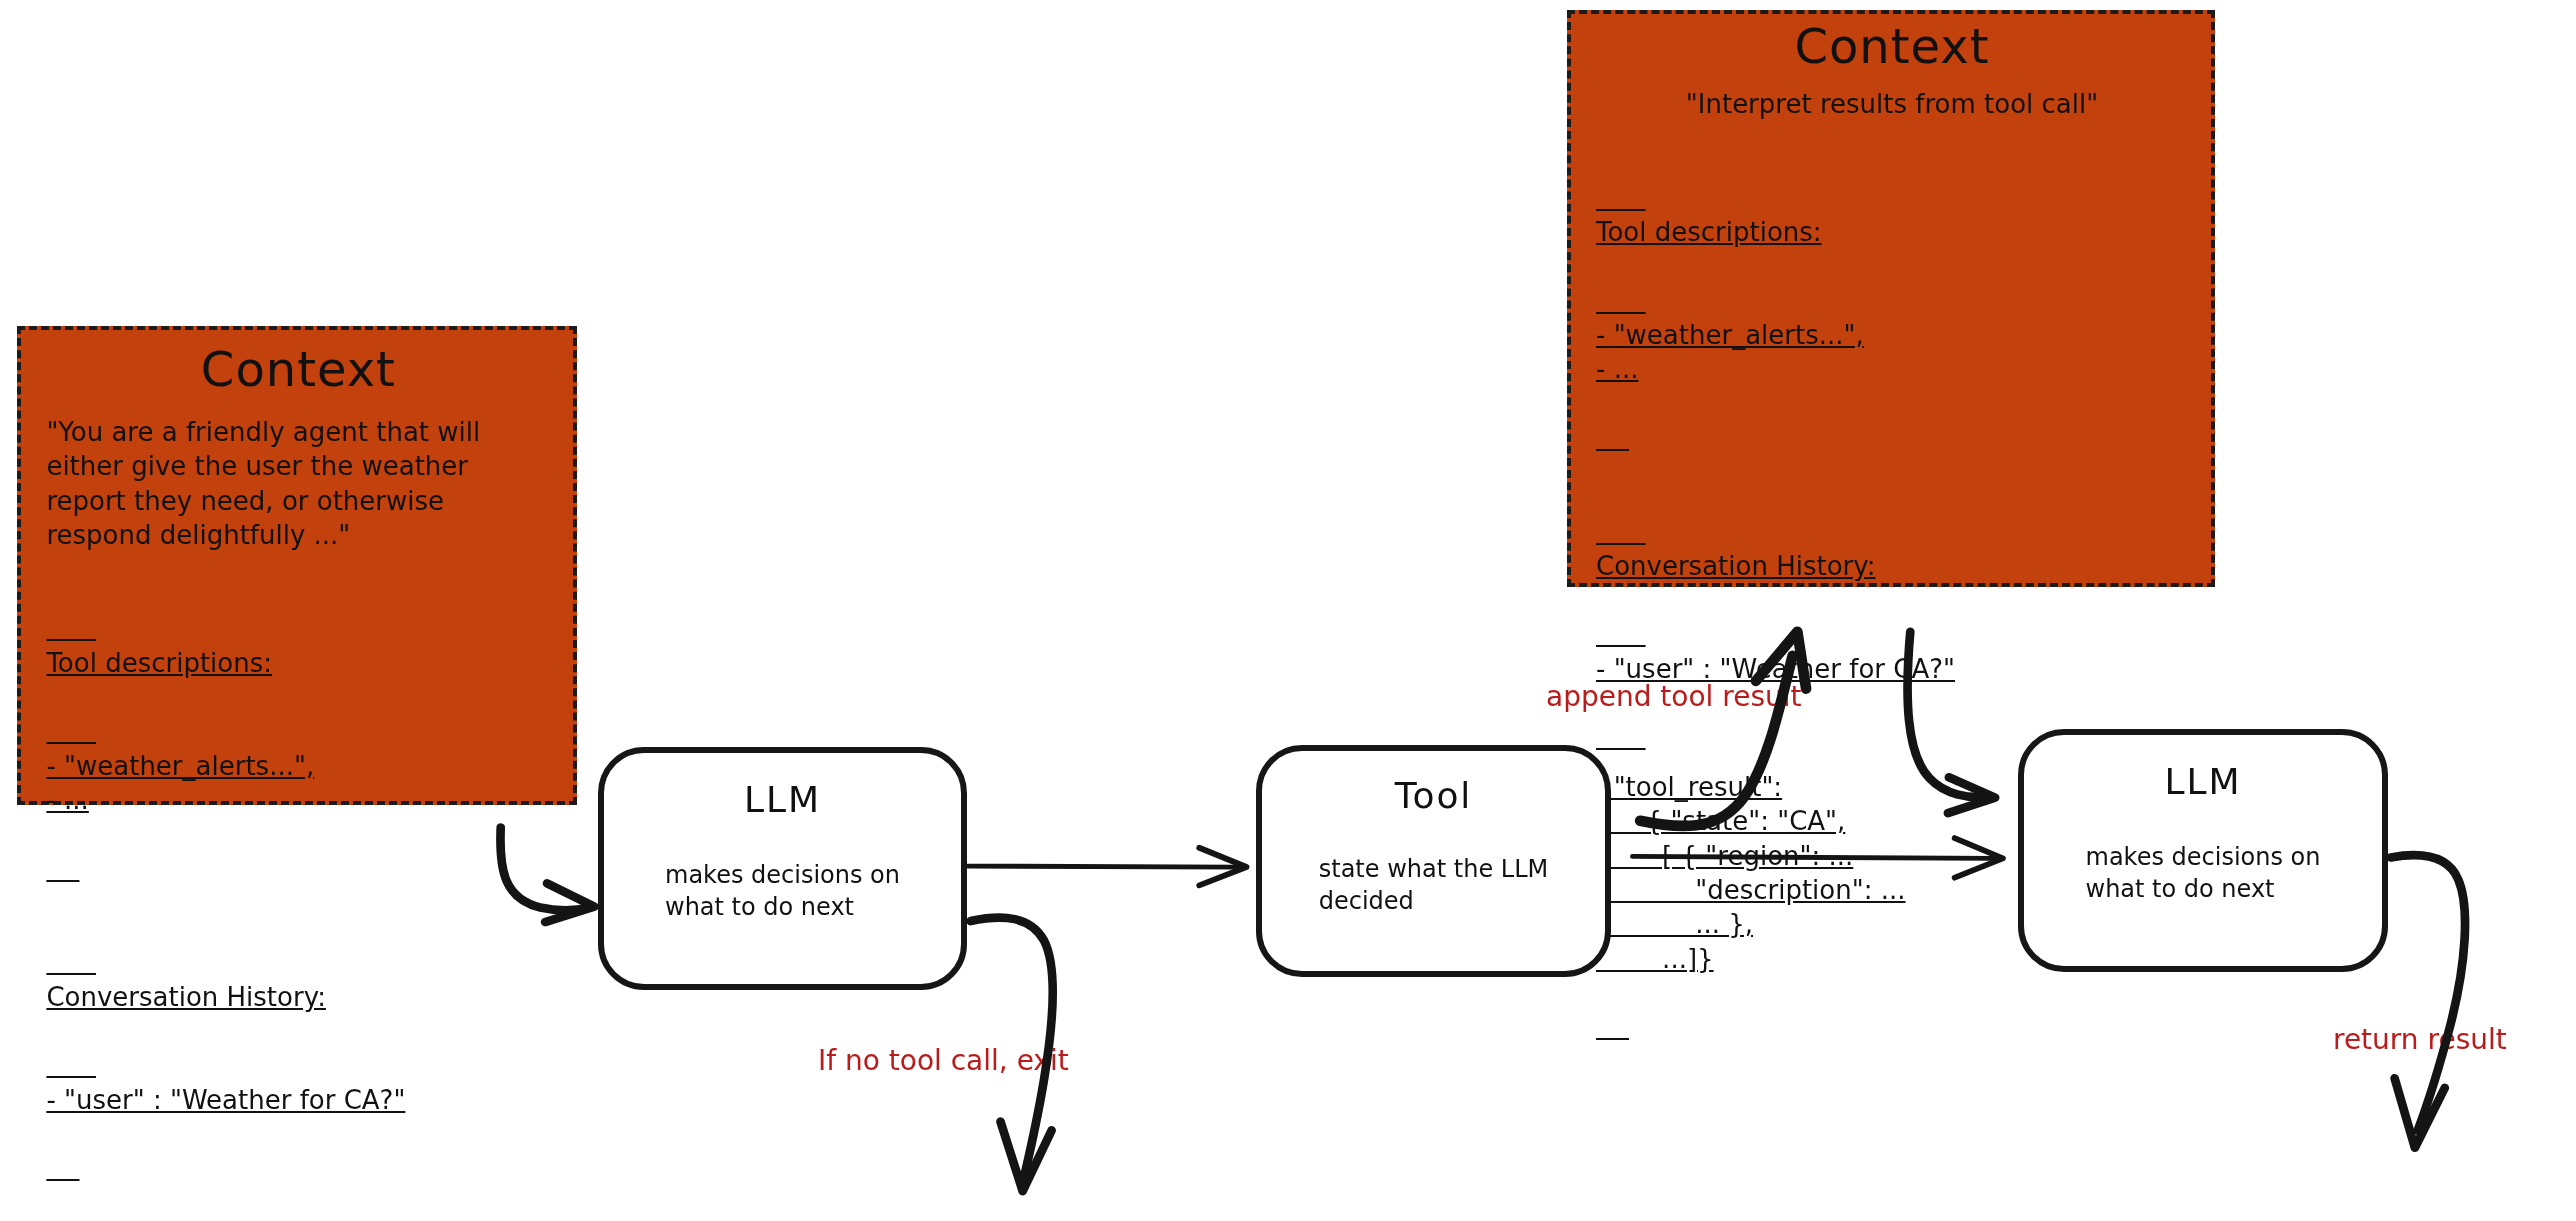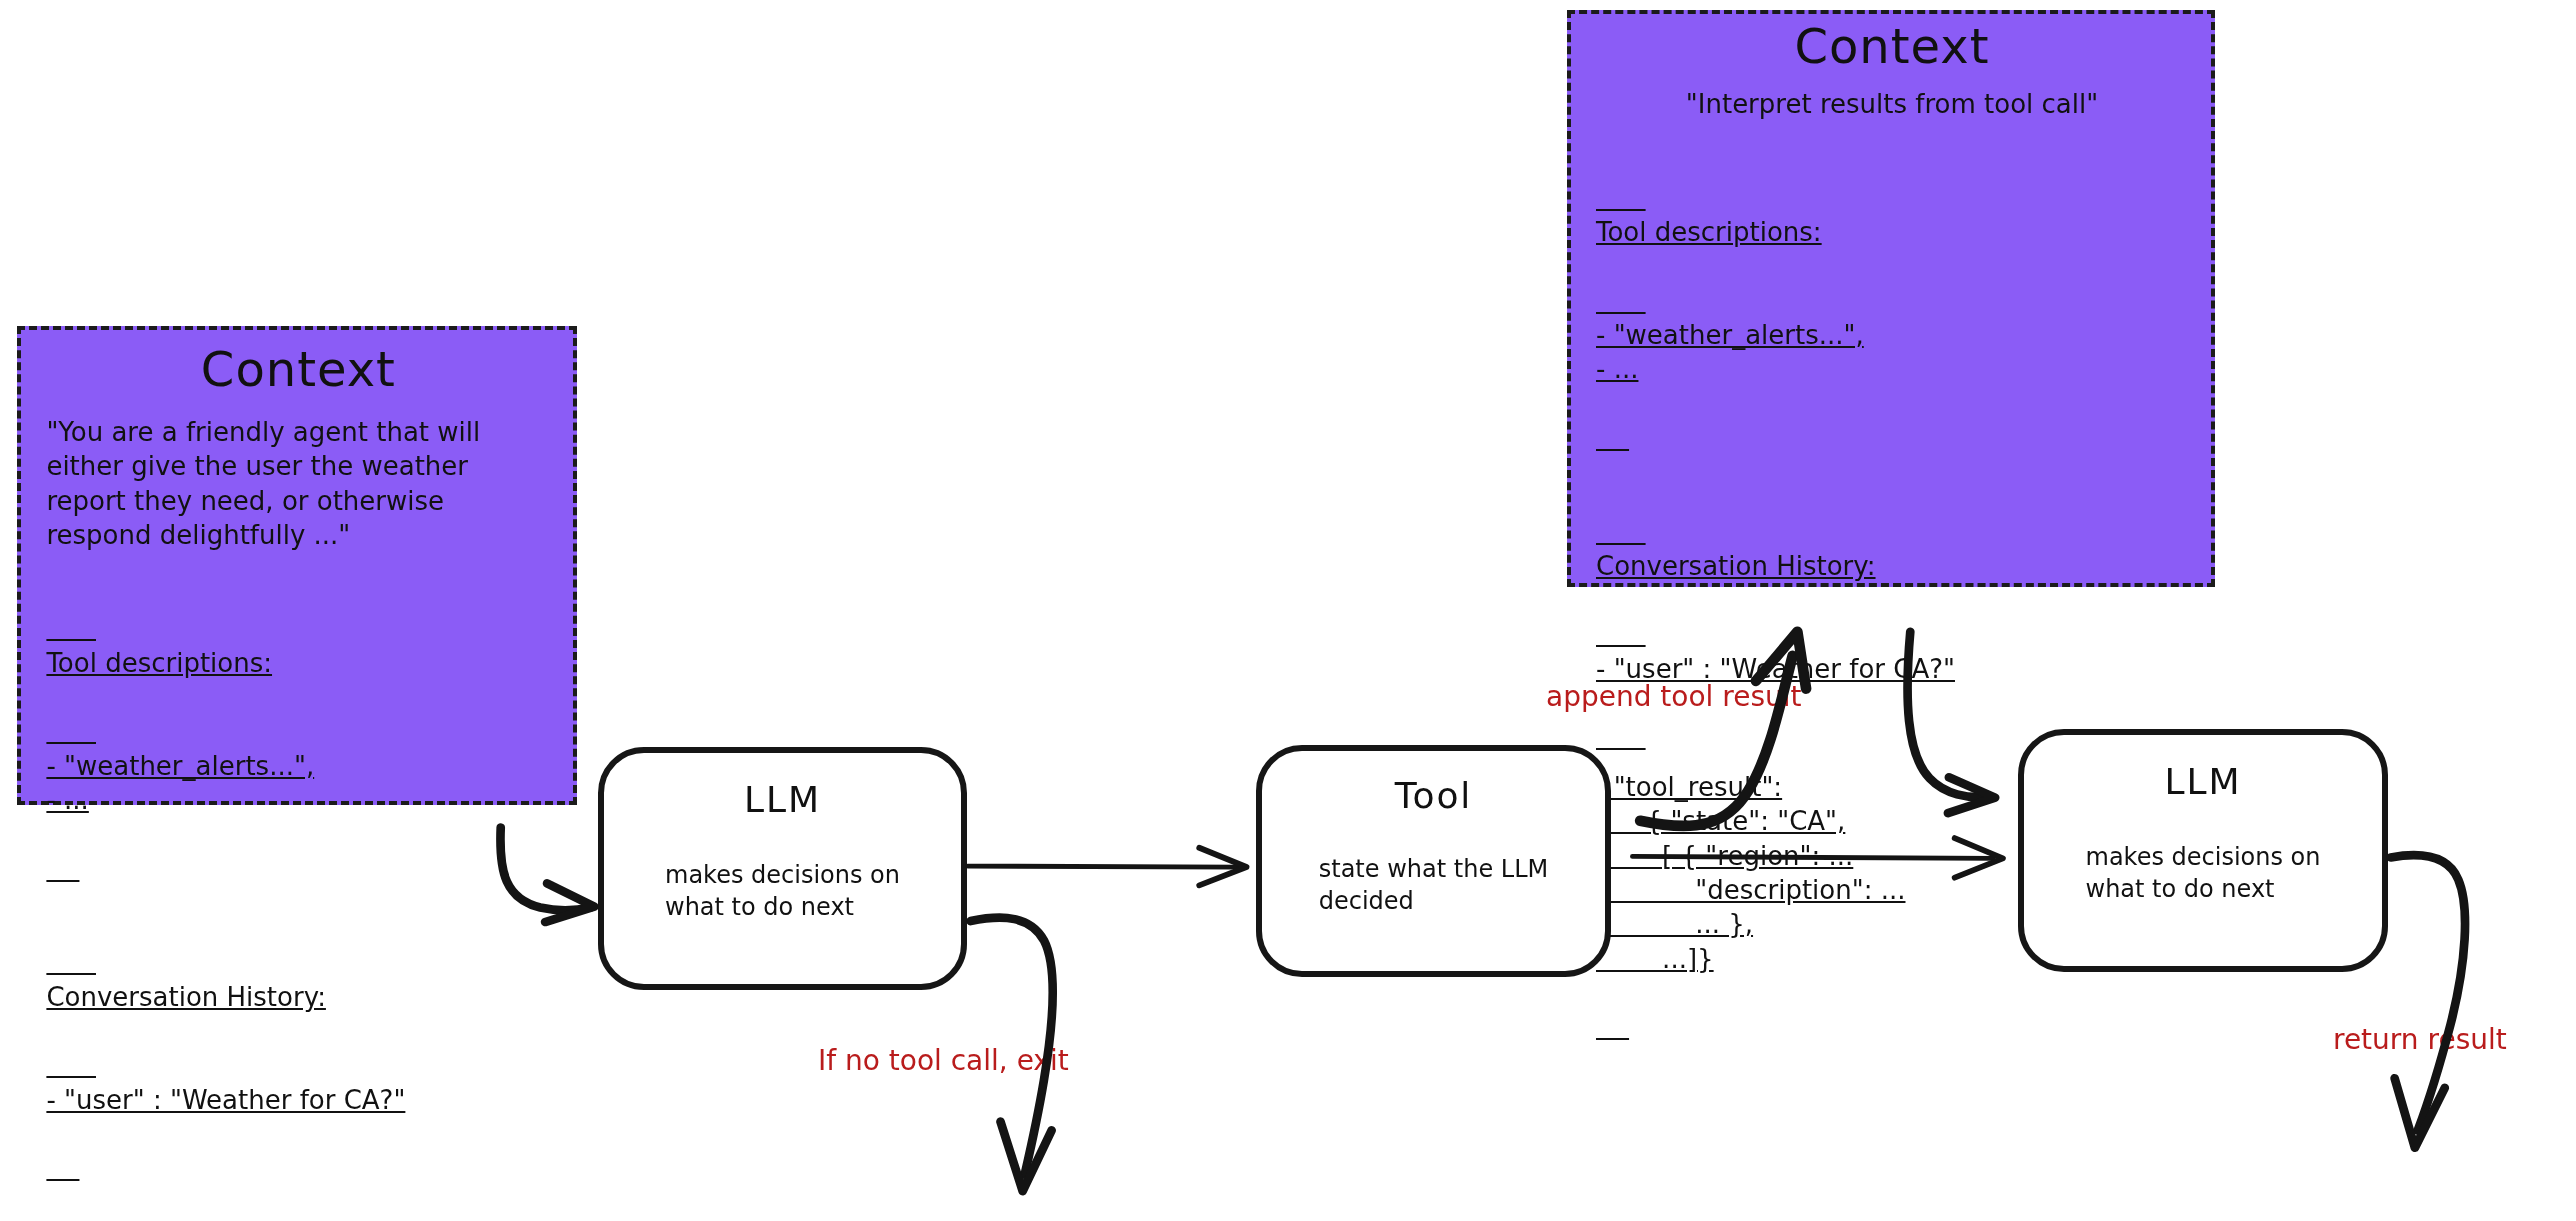--- a/index.html
+++ b/index.html
@@ -16,21 +16,21 @@
     overflow: hidden;
     font-family: "DejaVu Sans", sans-serif;
     color: #111111;
   }
 
   
   .context-box {
     position: absolute;
     box-sizing: border-box;
     border: 4.8px dashed #1b1b1b;
-    background: #8b5cf6;
+    background: #c2410c;
   }
   .context-title {
     text-align: center;
     font-size: 48px;
     letter-spacing: 1px;
     font-weight: 400;
     line-height: 1.05;
     color: #111111;
   }
   .context-body {

